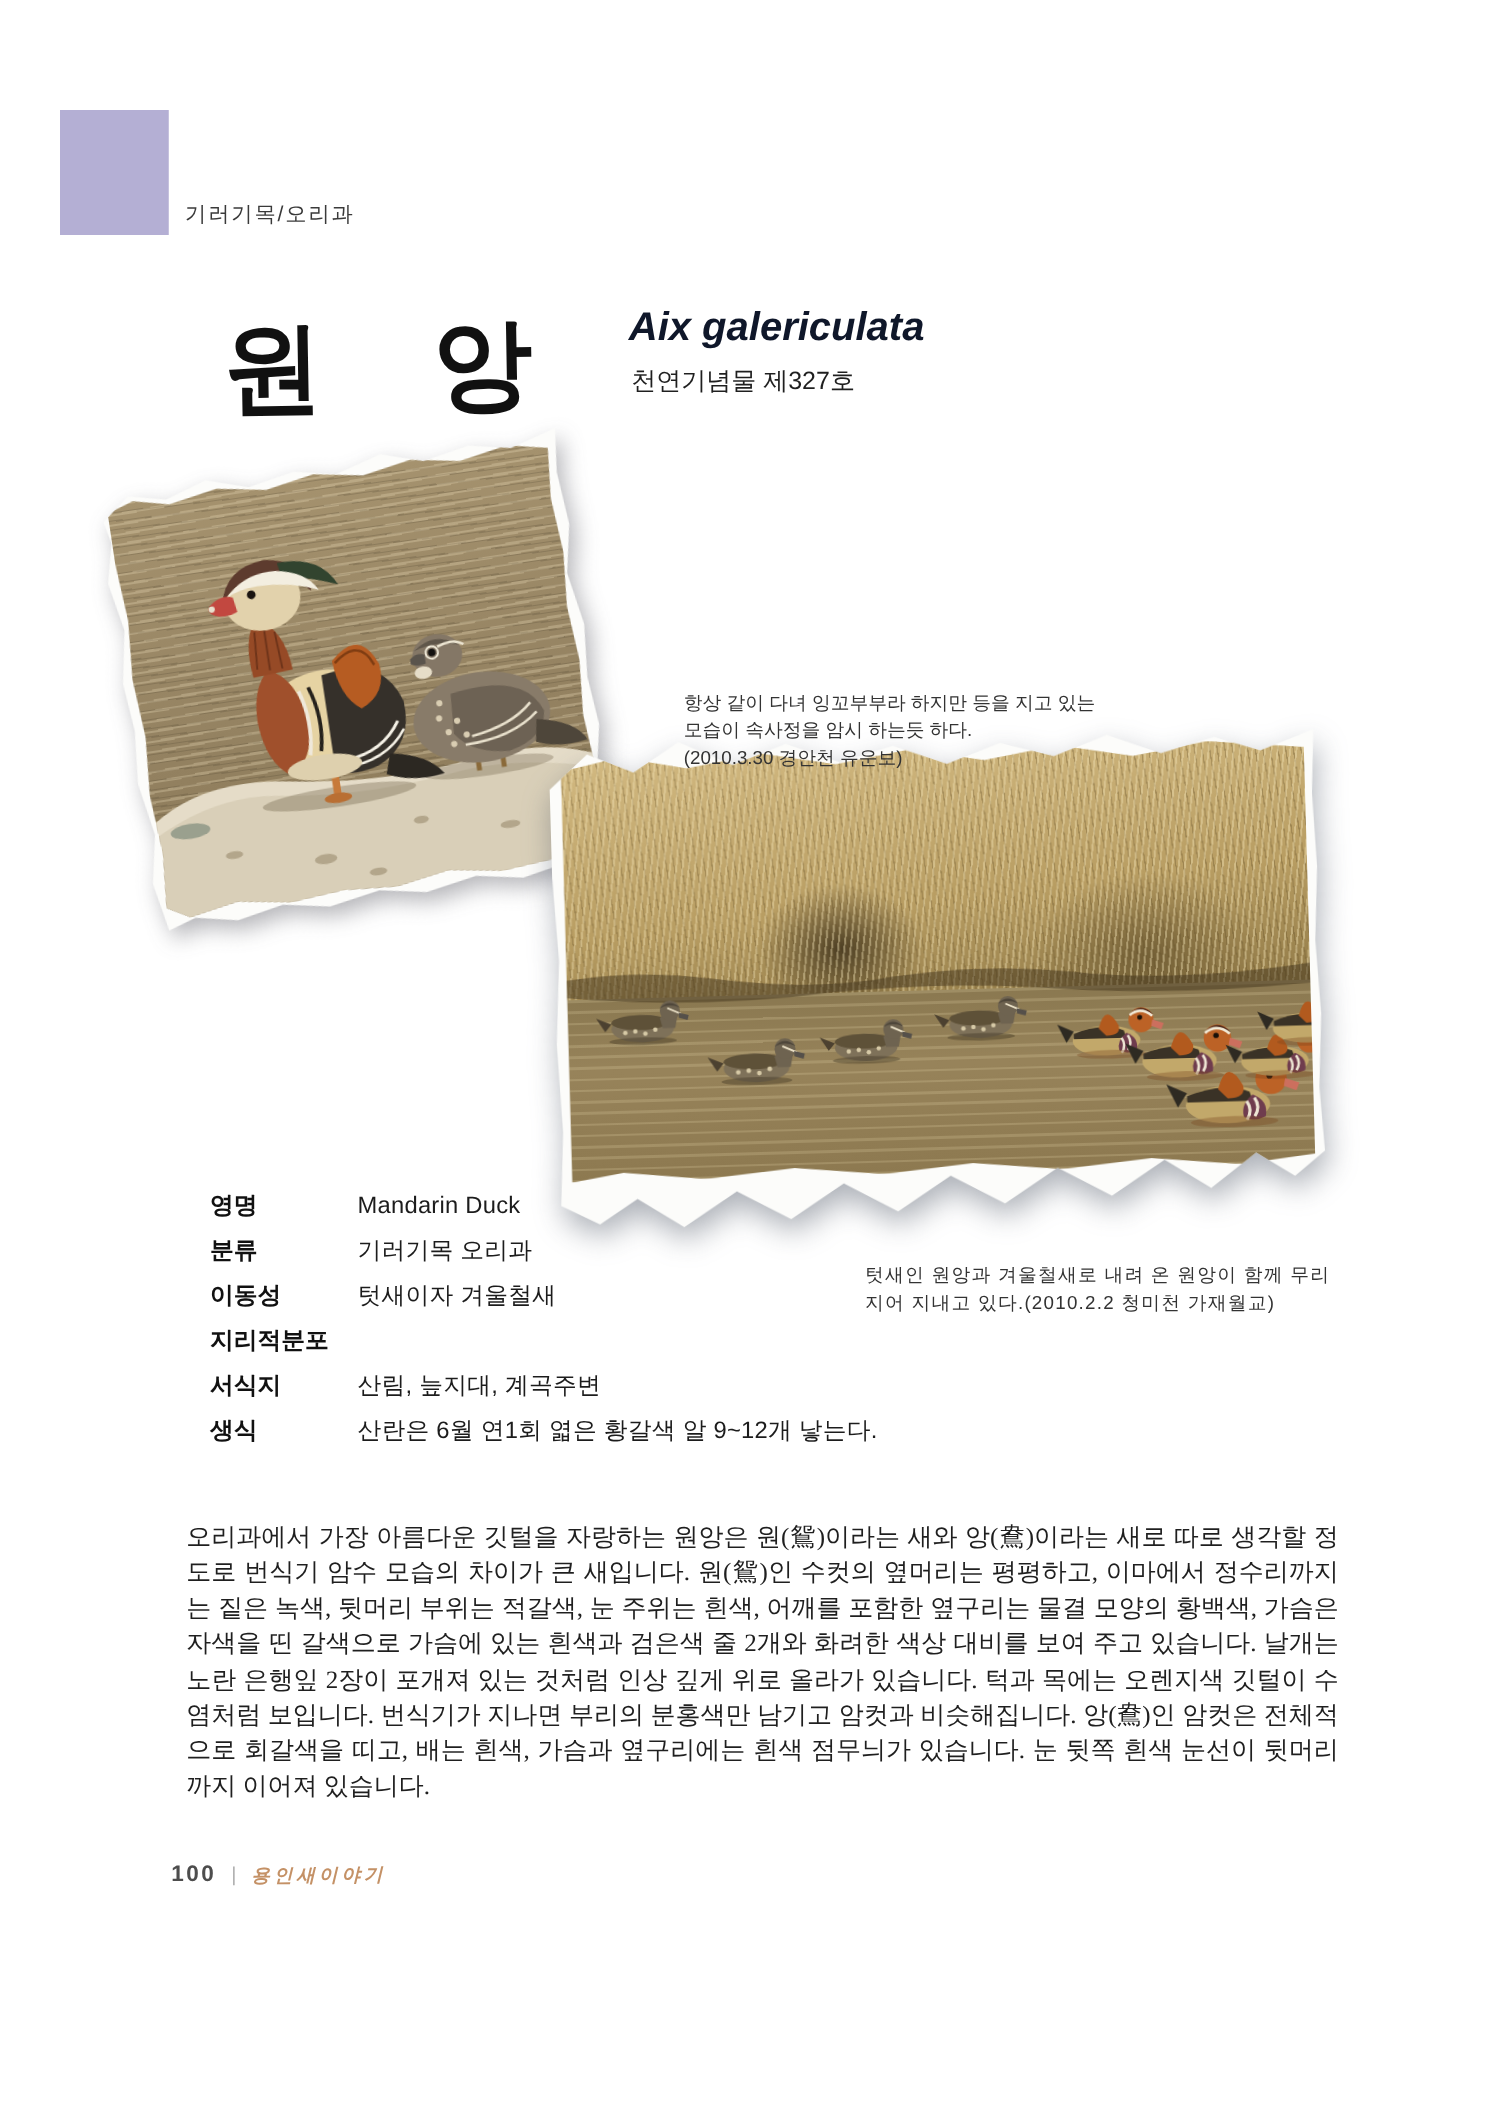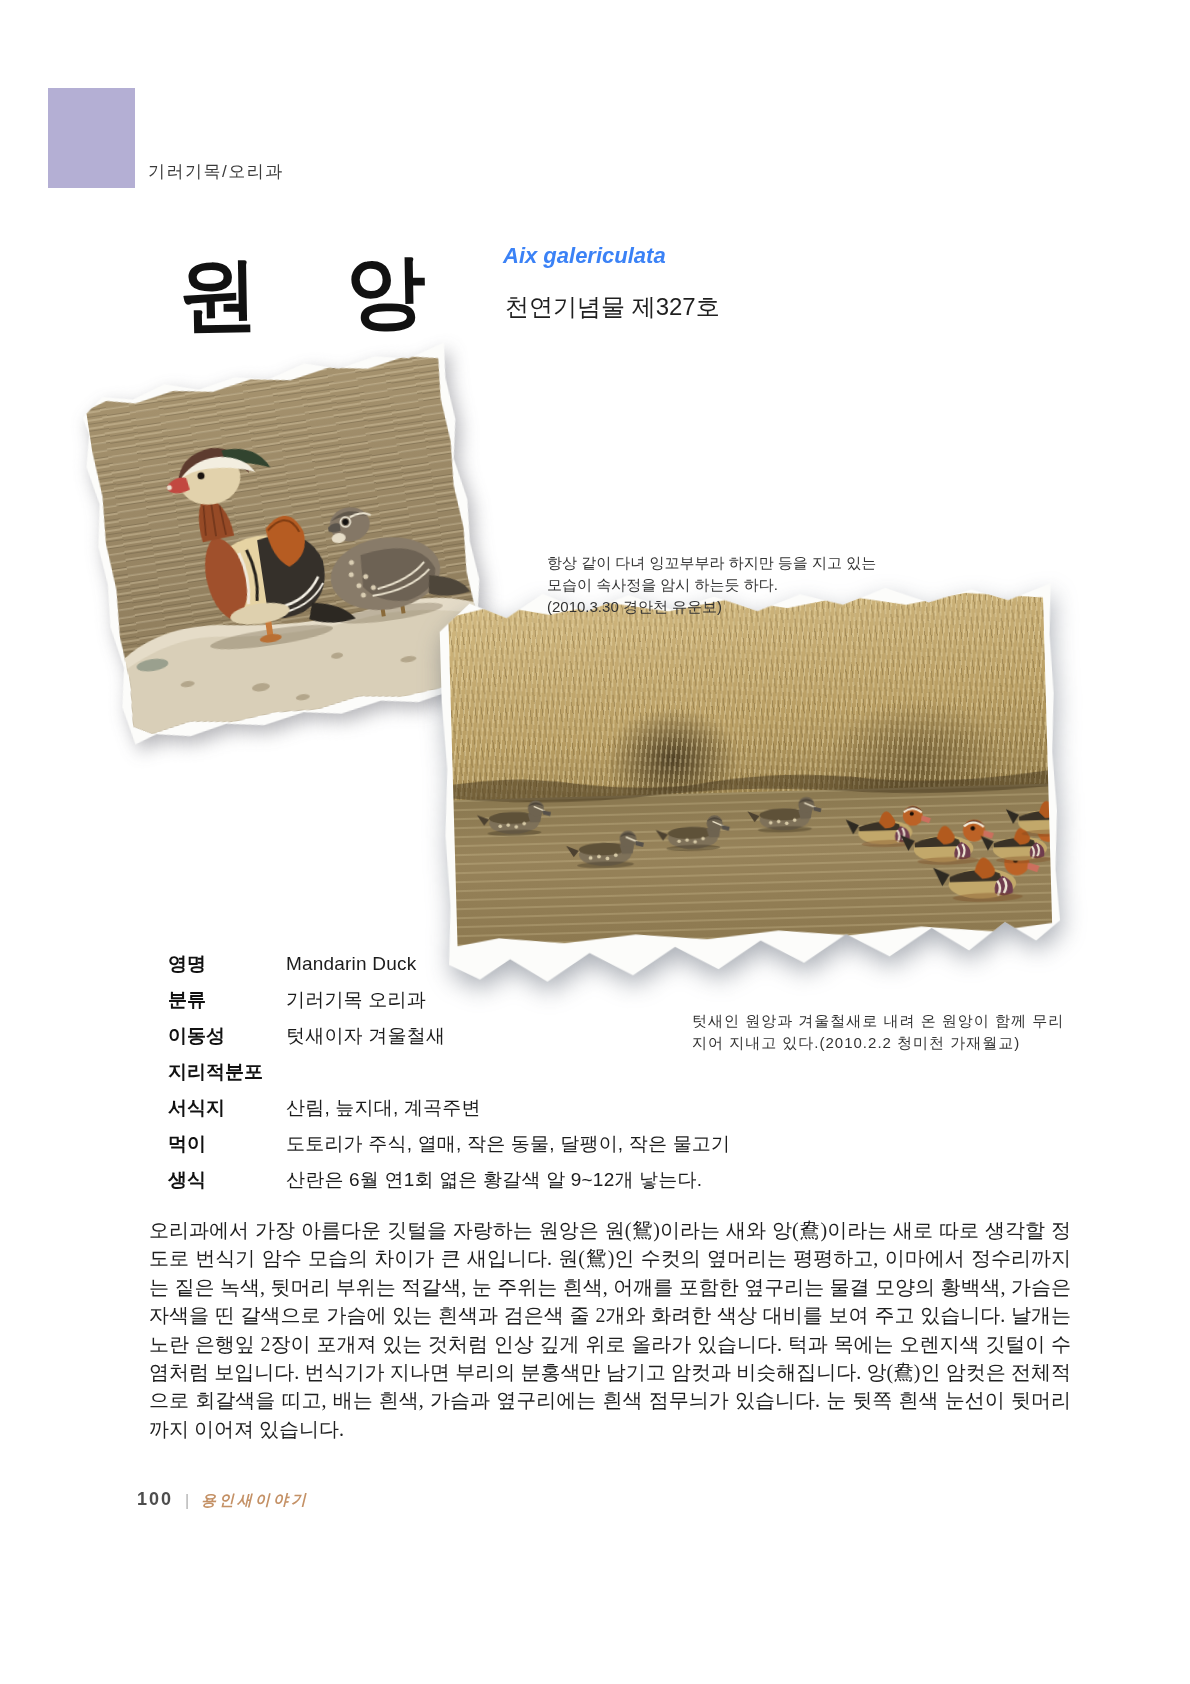--- a/index.html
+++ b/index.html
@@ -7,22 +7,22 @@
     position:relative;width:1190px;height:1684px;background:#ffffff;overflow:hidden;
     font-family:"Liberation Sans",sans-serif;color:#222;
   }
   
   .color-block{position:absolute;left:48px;top:88px;width:87px;height:100px;background:#b4afd4;}
   .category{position:absolute;left:148px;top:160px;font-size:17px;letter-spacing:1.5px;color:#3a3a3a;}
   .title{
     position:absolute;left:178px;top:240px;font-size:80px;font-weight:800;color:#111;
     letter-spacing:30px;font-family:"DejaVu Serif",serif;transform:rotate(-1deg);
   }
-  .sci-name{position:absolute;left:503px;top:243px;font-size:22px;font-weight:bold;font-style:italic;color:#3b82f6;}
-  .designation{position:absolute;left:505px;top:291px;font-size:24px;color:#1f1f1f;}
+  .sci-name{position:absolute;left:503px;top:243px;font-size:32px;font-weight:bold;font-style:italic;color:#0f172a;}
+  .designation{position:absolute;left:505px;top:291px;font-size:20px;color:#1f1f1f;}
 
   
   .photo-wrap{position:absolute;}
   .paper{position:absolute;inset:0;background:#fcfcfa;}
   .photo-inner{position:absolute;overflow:hidden;}
   .scene{position:absolute;inset:0;width:100%;height:100%;}
 
   
   .photo1-wrap{left:100px;top:368px;width:372px;height:352px;transform:rotate(-8.5deg);z-index:1;
     filter:drop-shadow(4px 8px 9px rgba(60,60,70,.38));}
@@ -240,24 +240,20 @@
       <div class="spec-value">텃새이자 겨울철새</div>
     </div>
     <div class="spec-row">
       <div class="spec-label">지리적분포</div>
     </div>
     <div class="spec-row">
       <div class="spec-label">서식지</div>
       <div class="spec-value">산림, 늪지대, 계곡주변</div>
     </div>
     <div class="spec-row">
-      <div class="spec-label">먹이</div>
-      <div class="spec-value">도토리가 주식, 열매, 작은 동물, 달팽이, 작은 물고기</div>
-    </div>
-    <div class="spec-row">
       <div class="spec-label">생식</div>
       <div class="spec-value">산란은 6월 연1회 엷은 황갈색 알 9~12개 낳는다.</div>
     </div>
   </div>
 
   <div class="body-text">오리과에서 가장 아름다운 깃털을 자랑하는 원앙은 원(鴛)이라는 새와 앙(鴦)이라는 새로 따로 생각할 정도로 번식기 암수 모습의 차이가 큰 새입니다. 원(鴛)인 수컷의 옆머리는 평평하고, 이마에서 정수리까지는 짙은 녹색, 뒷머리 부위는 적갈색, 눈 주위는 흰색, 어깨를 포함한 옆구리는 물결 모양의 황백색, 가슴은 자색을 띤 갈색으로 가슴에 있는 흰색과 검은색 줄 2개와 화려한 색상 대비를 보여 주고 있습니다. 날개는 노란 은행잎 2장이 포개져 있는 것처럼 인상 깊게 위로 올라가 있습니다. 턱과 목에는 오렌지색 깃털이 수염처럼 보입니다. 번식기가 지나면 부리의 분홍색만 남기고 암컷과 비슷해집니다. 앙(鴦)인 암컷은 전체적으로 회갈색을 띠고, 배는 흰색, 가슴과 옆구리에는 흰색 점무늬가 있습니다. 눈 뒷쪽 흰색 눈선이 뒷머리까지 이어져 있습니다.</div>
 
   <div class="footer">
     <span class="page-num">100</span>
     <span class="footer-divider">|</span>

